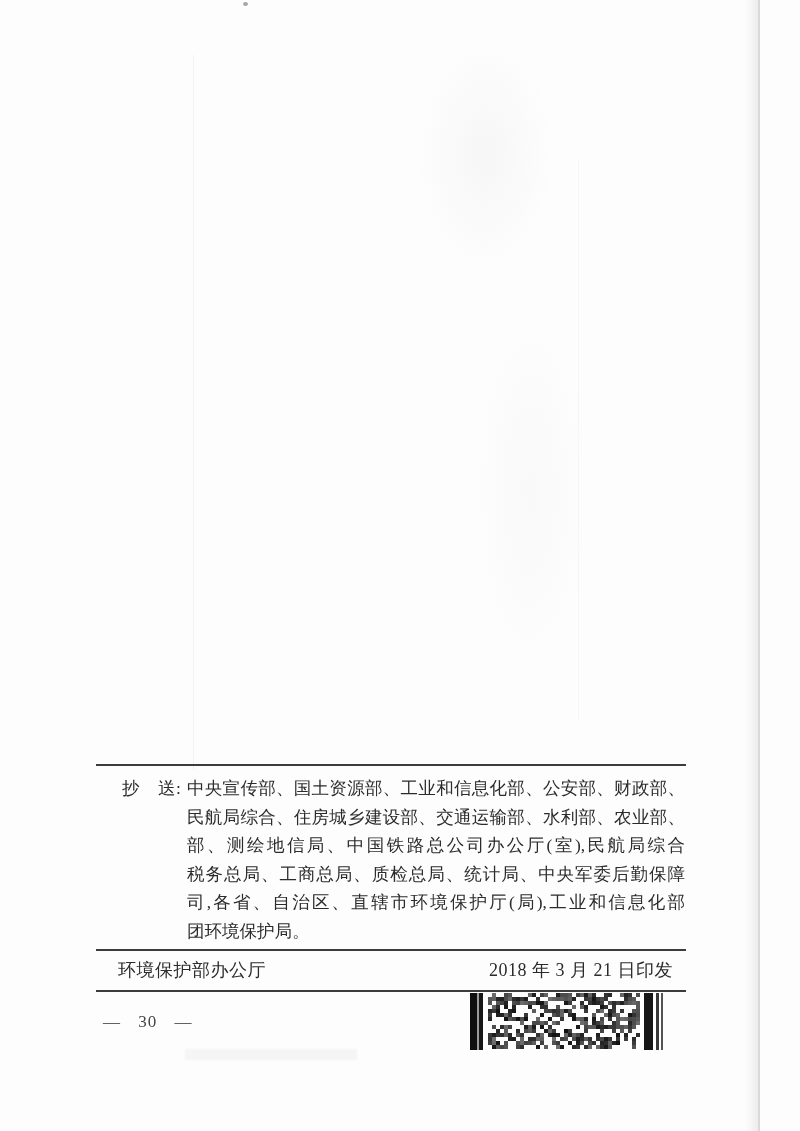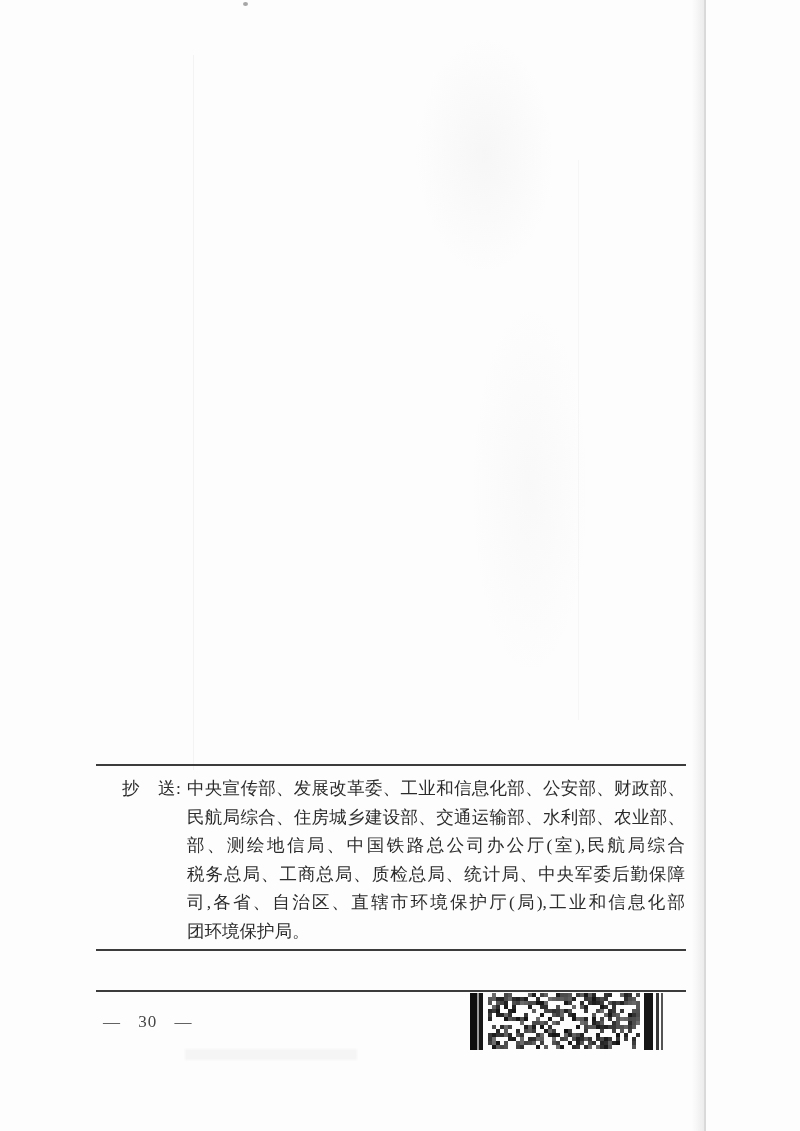--- a/index.html
+++ b/index.html
@@ -1,18 +1,18 @@
 <!DOCTYPE html>
 <html><head>
 <meta charset="utf-8">
 <style>
   html, body { margin: 0; padding: 0; background: #fdfdfd; }
   .page {
     position: relative;
-    width: 706px;
+    width: 760px;
     height: 1131px;
     background: #fdfdfd;
     font-family: "Liberation Serif", "DejaVu Serif", serif;
     color: #2b2b2b;
     overflow: hidden;
   }
 
   
   .artifact { position: absolute; pointer-events: none; }
   .art-v1 { left: 193px; top: 55px; width: 1px; height: 715px; background: rgba(110,110,110,0.07); }
@@ -76,31 +76,35 @@
   <div class="artifact art-smudge2"></div>
   <div class="artifact art-band"></div>
   <div class="artifact art-right-edge"></div>
   <div class="artifact art-speck"></div>
 
   <div class="rule rule-1"></div>
 
   <div class="cc">
     <div class="cc-label">抄　送:</div>
     <div class="cc-lines">
-      <div class="cc-line just">中央宣传部、发展改革委、工业和信息化部、公安部、财政部、</div>
+      <div class="cc-line just">中央宣传部、国土资源部、工业和信息化部、公安部、财政部、</div>
       <div class="cc-line just">民航局综合、住房城乡建设部、交通运输部、水利部、农业部、</div>
       <div class="cc-line just">部、测绘地信局、中国铁路总公司办公厅(室),民航局综合</div>
       <div class="cc-line just">税务总局、工商总局、质检总局、统计局、中央军委后勤保障</div>
       <div class="cc-line just">司,各省、自治区、直辖市环境保护厅(局),工业和信息化部</div>
       <div class="cc-line">团环境保护局。</div>
     </div>
   </div>
 
   <div class="rule rule-2"></div>
 
+  <div class="footer-row">
+    <span class="footer-issuer">环境保护部办公厅</span>
+    <span class="footer-date">2018 年 3 月 21 日印发</span>
+  </div>
 
   <div class="rule rule-3"></div>
 
   <div class="page-number">— 30 —</div>
 
   <div class="barcode">
     <div class="bc-left"></div>
     <div class="bc-noise" id="bc-noise">
         <div class="bc-cell" style="left: 4px; top: 0px; opacity: 0.61;"></div>
         <div class="bc-cell" style="left: 16px; top: 0px; opacity: 0.77;"></div>

